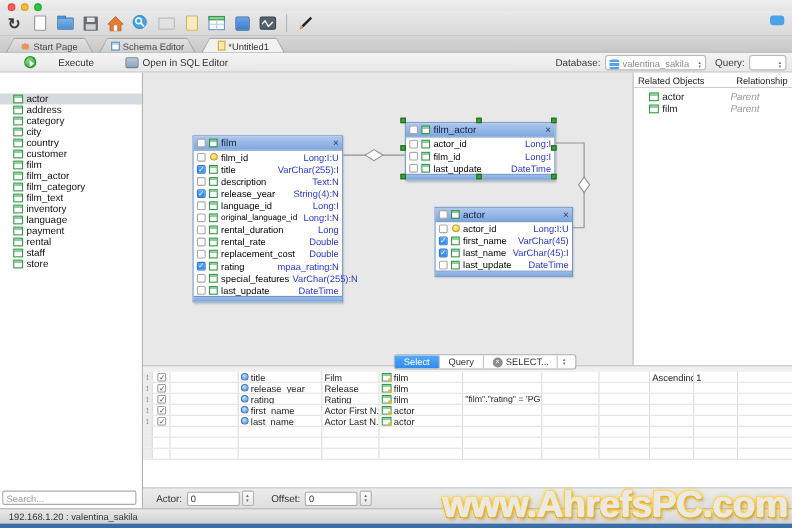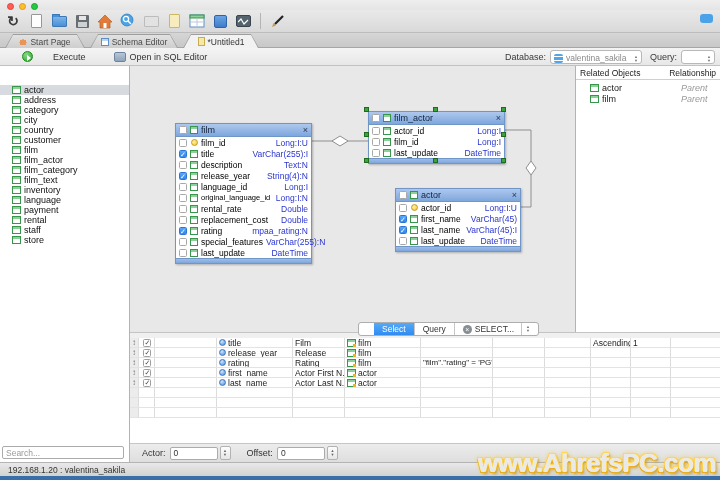--- a/index.html
+++ b/index.html
@@ -82,30 +82,30 @@
   .cb.on{background:linear-gradient(#5aa7f8,#2f86ec);border-color:#2a76d2;}
   .cb.on:after{content:"✓";display:block;color:#fff;font-size:7px;line-height:7px;text-align:center;}
   .fico{width:8px;height:8px;border:1px solid #38964a;background:linear-gradient(#8ed09a 0 2px,#fff 2px);flex:none;}
   .keyic{width:7px;height:7px;border-radius:50%;background:radial-gradient(circle at 35% 35%,#fff2a8,#f2c42c);border:1px solid #c19a22;flex:none;margin:0 .5px;}
   .hdl{position:absolute;width:5px;height:5px;background:#3da43d;border:1px solid #1e6b1e;z-index:6;}
 
   
   #rightpanel{left:575px;top:66px;width:145px;height:266px;background:#fff;border-left:1px solid #b3b3b3;}
   #rphead{position:absolute;left:0;top:0;width:144px;height:14px;border-bottom:1px solid #cfcfcf;display:flex;align-items:center;font-size:8.5px;color:#222;padding:0 4px;}
   .rprow{height:11px;display:flex;align-items:center;gap:3px;padding-left:14px;font-size:9px;}
-  .rprel{position:absolute;left:105px;font-style:italic;color:#999;}
+  .rprel{position:absolute;left:88px;font-style:italic;color:#999;}
   #rprows{position:absolute;left:0;top:16px;width:144px;}
   .rprow{position:relative;}
 
   
   #midband{left:130px;top:332px;width:590px;height:6px;background:#f0f0f0;border-top:1px solid #c4c4c4;}
   #bottomtabs{left:358px;top:322px;height:14px;display:flex;border:1px solid #aeaeae;border-radius:3px;background:#fff;overflow:hidden;z-index:10;}
   .btab{display:flex;align-items:center;justify-content:center;padding:0 8px;font-size:8.5px;color:#333;border-right:1px solid #c6c6c6;gap:3px;}
   .btab:last-child{border-right:none;}
-  .btab.active{background:linear-gradient(#55a9f8,#2f8bee);color:#fff;margin-left:15px;}
+  .btab.active{background:linear-gradient(#55a9f8,#2f8bee);color:#fff;}
   .clric{width:9px;height:9px;border-radius:50%;background:#878d93;color:#fff;font-size:7px;line-height:9px;text-align:center;}
   .btabarr{display:flex;flex-direction:column;font-size:4px;color:#777;line-height:4px;margin-left:4px;padding-left:4px;border-left:1px solid #c6c6c6;height:100%;justify-content:center;}
 
   
   #gridarea{left:130px;top:338px;width:590px;height:105px;background:#fff;}
   .grow{display:flex;height:10px;border-bottom:1px solid #e3e3e3;}
   .grow.ghead{height:12px;border-bottom:1px solid #b9b9b9;}
   .gc{display:flex;align-items:center;gap:2px;padding:0 2px;border-right:1px solid #dcdcdc;height:100%;overflow:hidden;white-space:nowrap;font-size:8.5px;color:#222;}
   .ghead .gc{justify-content:center;color:#111;}
   .gc0{width:9px;background:#ececec;justify-content:center;padding:0;}
@@ -130,21 +130,21 @@
   
   #footerbar{left:130px;top:443px;width:590px;height:19px;background:linear-gradient(#ececec,#dedede);border-top:1px solid #c6c6c6;display:flex;align-items:center;font-size:9px;color:#333;}
   .numbox{width:48px;height:13px;border:1px solid #ababab;border-radius:2px;background:#fff;display:flex;align-items:center;padding:0 3px;font-size:8.5px;}
   .stp{width:11px;height:14px;border:1px solid #b2b2b2;border-radius:2px;background:linear-gradient(#fdfdfd,#e6e6e6);display:flex;flex-direction:column;align-items:center;justify-content:center;font-size:4px;color:#666;line-height:4px;margin-left:2px;}
 
   
   #statusbar{left:0;top:462px;width:720px;height:14px;background:linear-gradient(#e9e9e9,#d2d2d2);border-top:1px solid #b4b4b4;display:flex;align-items:center;padding-left:8px;font-size:8.5px;color:#333;}
   #bluestrip{left:0;top:476px;width:720px;height:4px;background:#3a6ea8;}
 
   
-  #watermark{right:4px;bottom:1px;font-size:26px;font-weight:bold;color:#e9e9e9;z-index:50;letter-spacing:-.5px;
+  #watermark{right:4px;bottom:1px;font-size:34px;font-weight:bold;color:#e9e9e9;z-index:50;letter-spacing:-.5px;
     text-shadow:0 0 1px #fff,-1px -1px 0 #ffd24a,1px -1px 0 #ffd24a,-1px 1px 0 #e8a80a,1px 1px 0 #e8a80a,0 0 5px #ffc414,2px 2px 3px rgba(150,100,0,.55);padding-left:40px;}
 </style>
 </head>
 <body>
 
 <div id="titlebar" class="abs">
   <span class="tl r"></span>
   <span class="tl y"></span>
   <span class="tl g"></span>
 </div>
@@ -365,20 +365,26 @@
         <span class="cb"></span>
         <span class="fico"></span>
         <span class="fname">language_id</span>
         <span class="ftype">Long:I</span>
       </div>
     <div class="drow">
         <span class="cb"></span>
         <span class="fico"></span>
         <span class="fname" style="font-size:7.5px;">original_language_id</span>
         <span class="ftype">Long:I:N</span>
+      </div>
+    <div class="drow">
+        <span class="cb"></span>
+        <span class="fico"></span>
+        <span class="fname">rental_duration</span>
+        <span class="ftype">Long</span>
       </div>
     <div class="drow">
         <span class="cb"></span>
         <span class="fico"></span>
         <span class="fname">rental_rate</span>
         <span class="ftype">Double</span>
       </div>
     <div class="drow">
         <span class="cb"></span>
         <span class="fico"></span>

